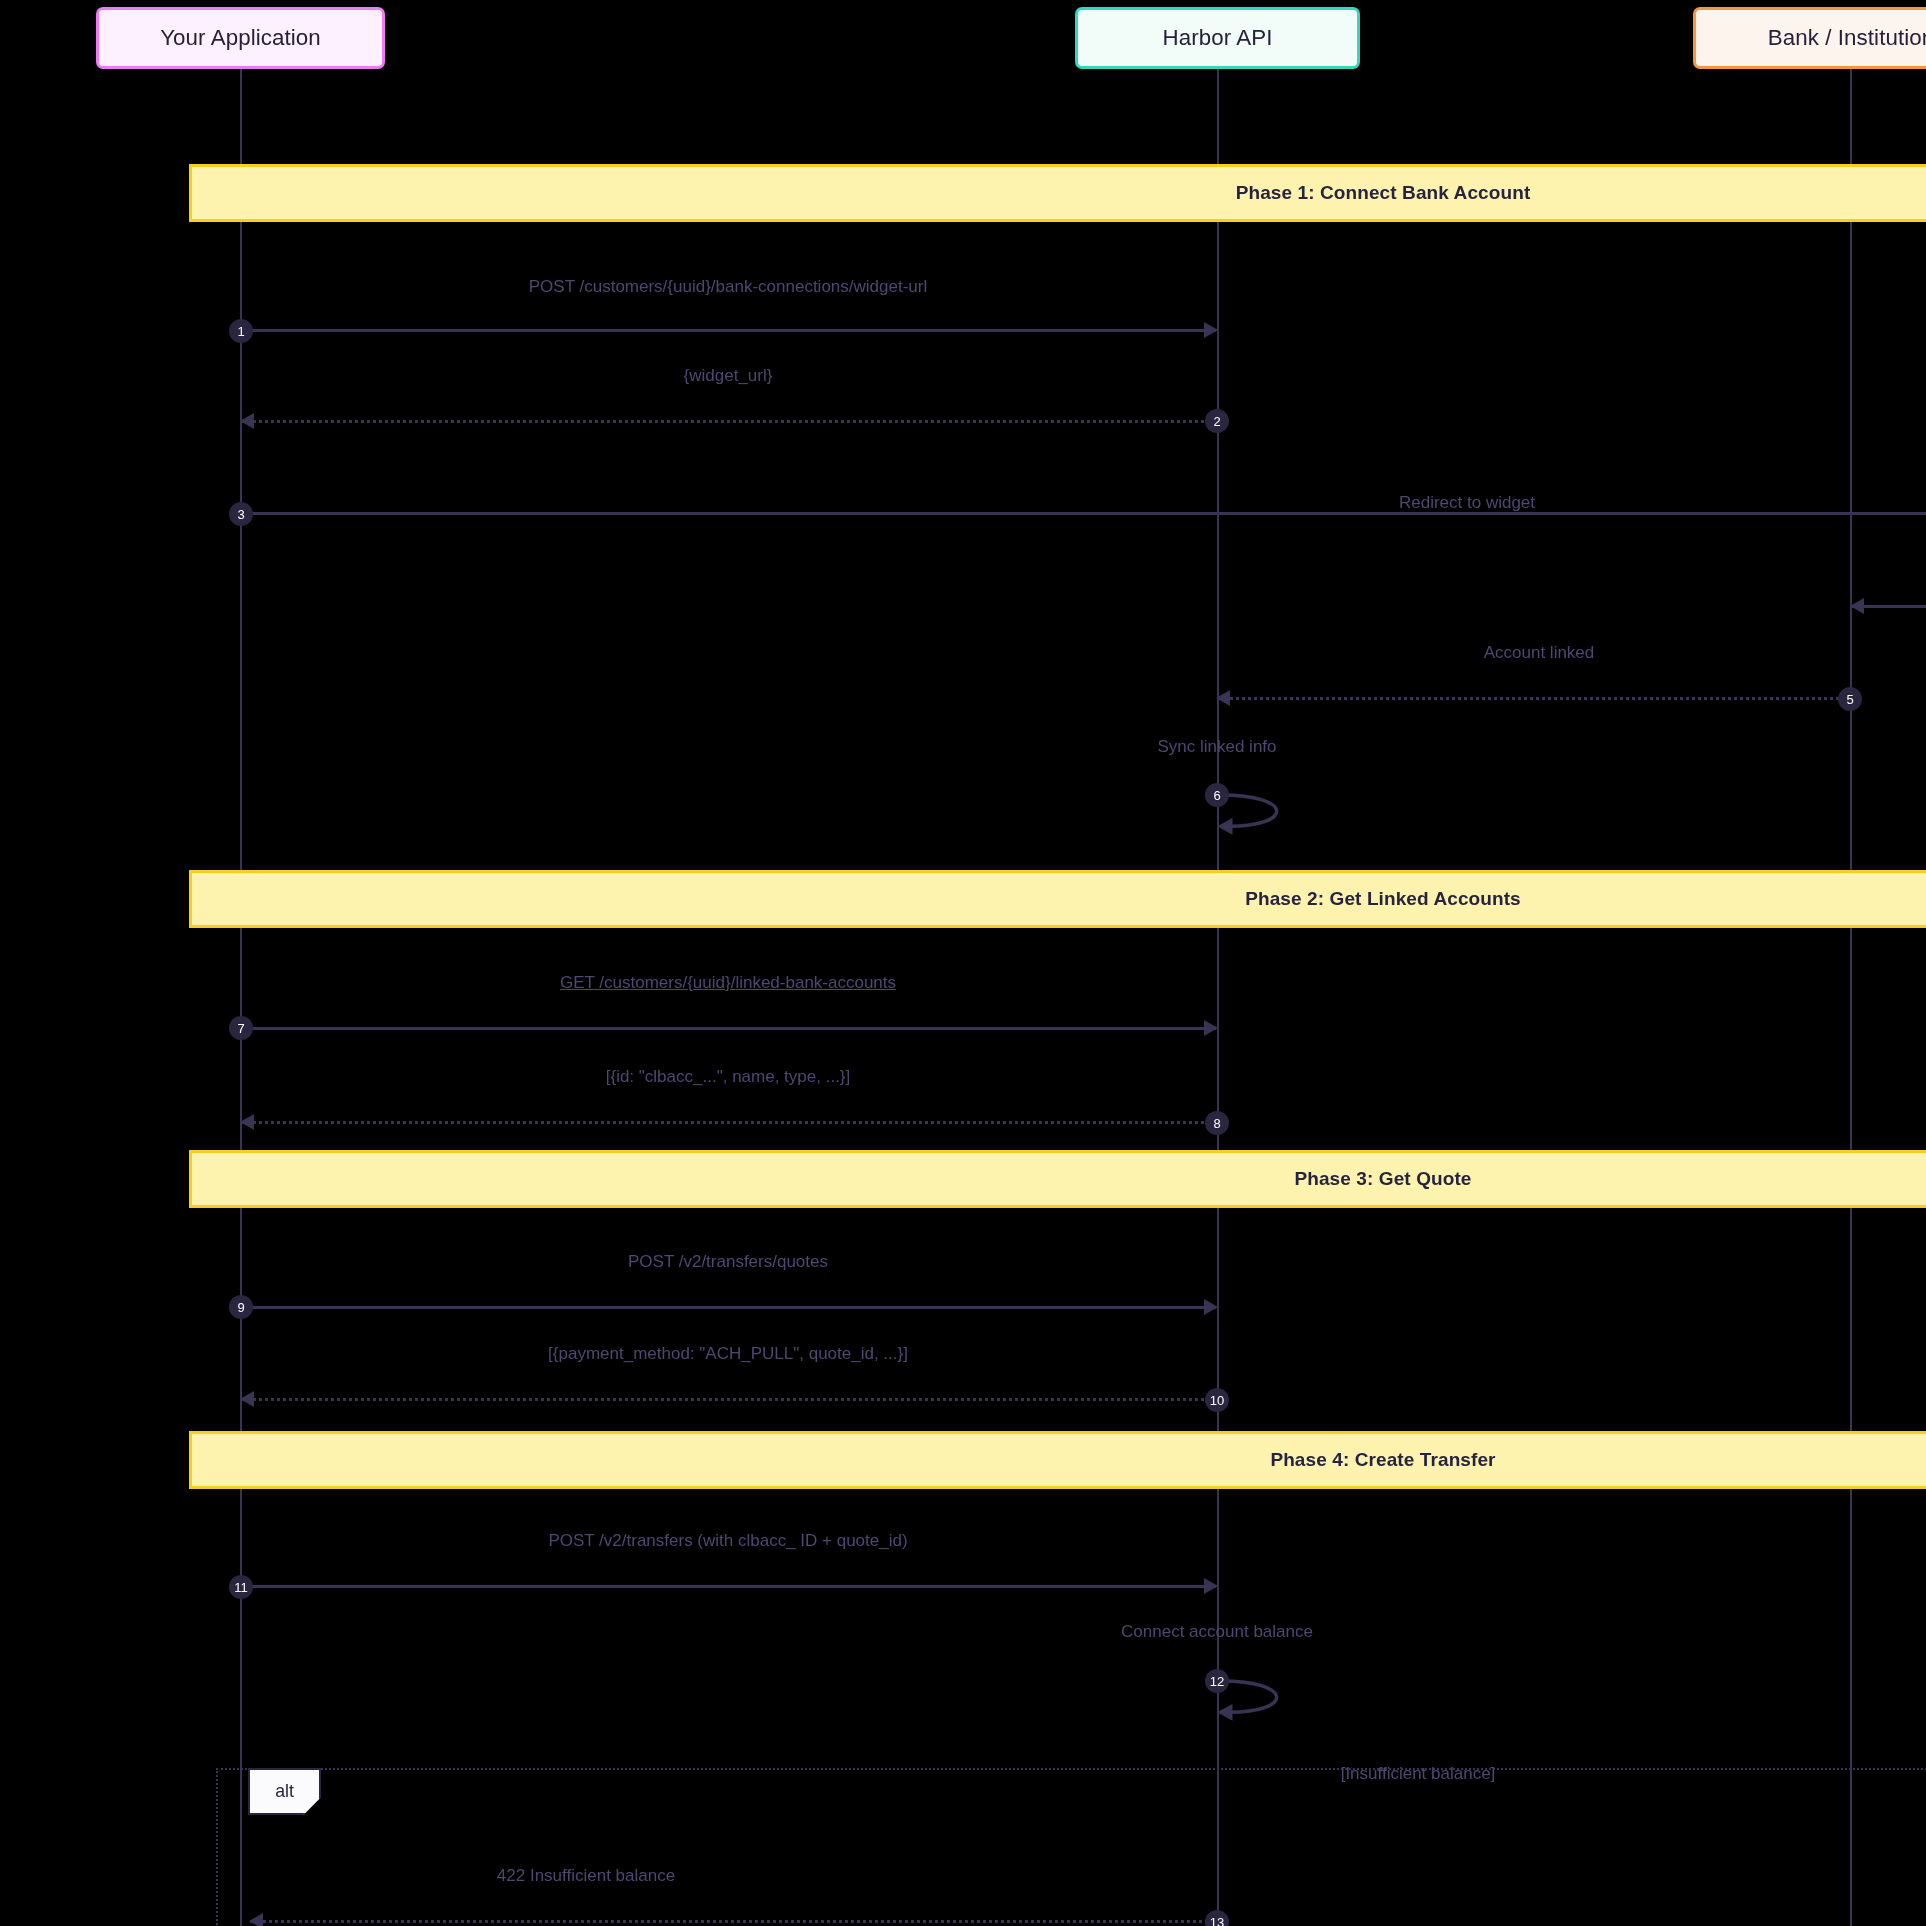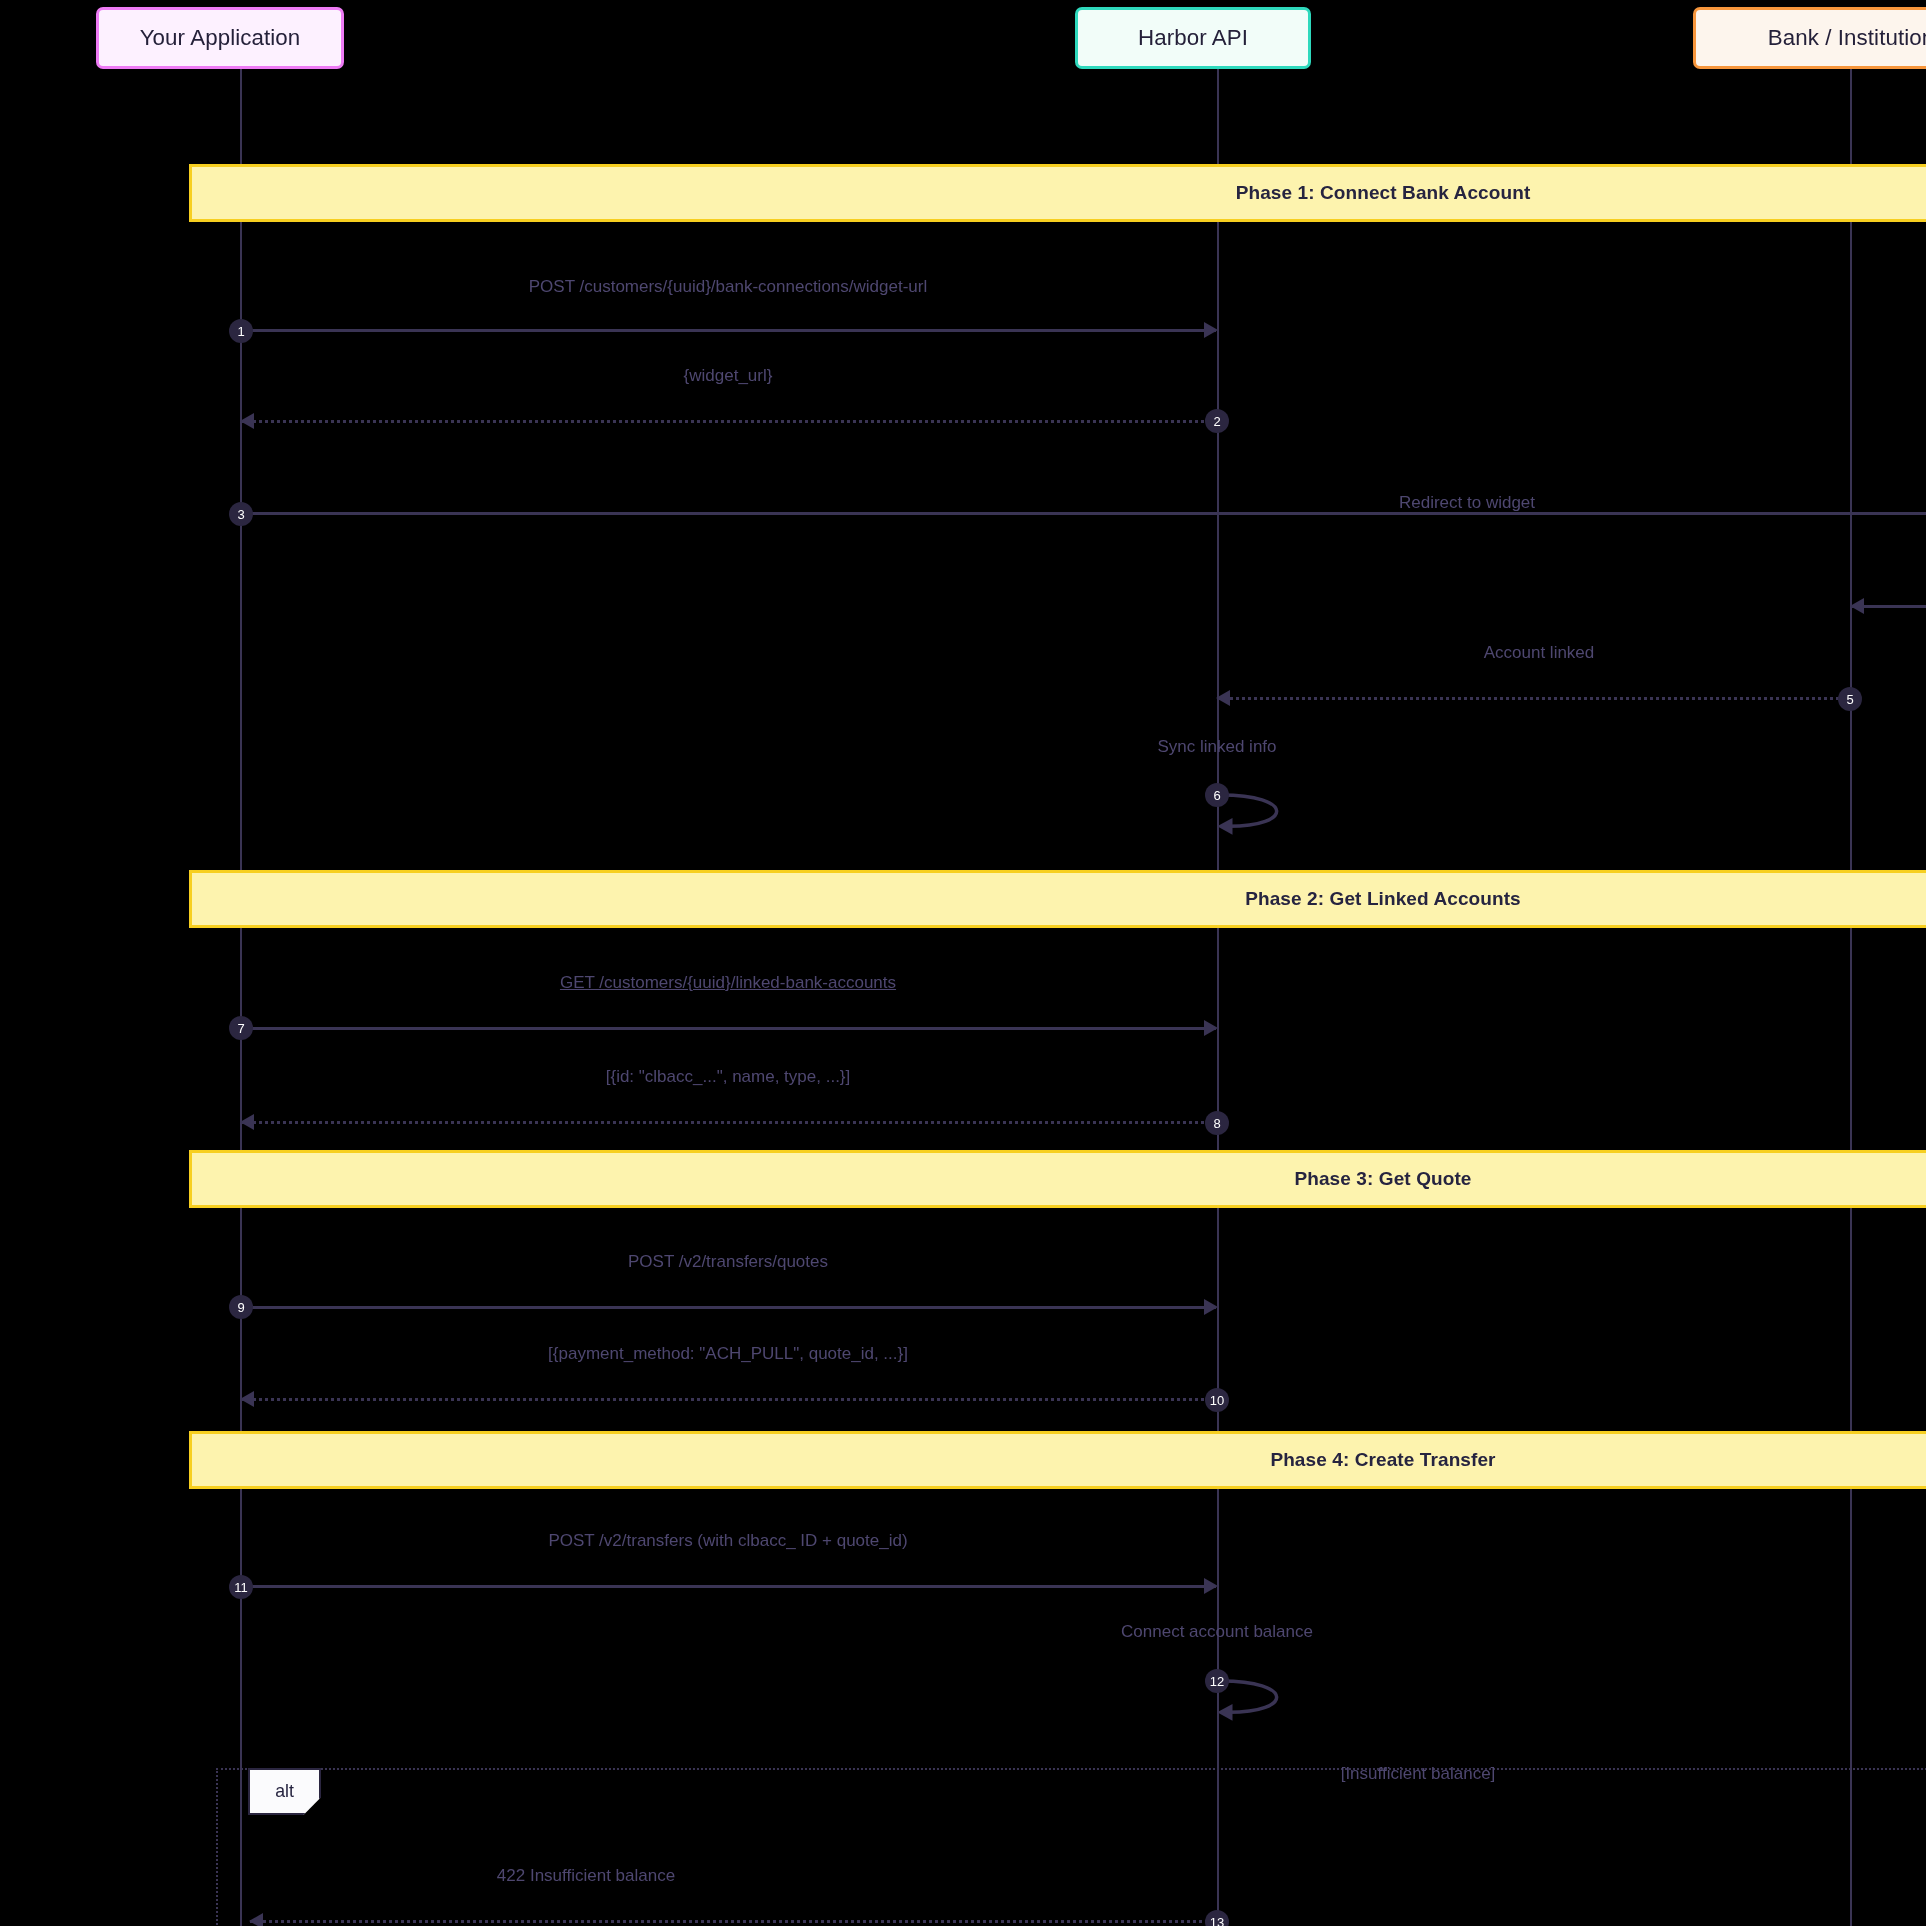--- a/index.html
+++ b/index.html
@@ -95,22 +95,22 @@
   .altcond{
     position:absolute;color:#4e4770;font-size:17px;white-space:nowrap;
     transform:translateX(-50%);z-index:4;
   }
 </style>
 </head>
 <body>
 
 <div id="stage">
 
-  <div class="actor c-app" style="left:96px;  top:7px; width:248px; height:62px;">Your Application</div>
-  <div class="actor c-api" style="left:1075px; top:7px; width:236px; height:62px;">Harbor API</div>
+  <div class="actor c-app" style="left:96px;  top:7px; width:289px; height:62px;">Your Application</div>
+  <div class="actor c-api" style="left:1075px; top:7px; width:285px; height:62px;">Harbor API</div>
   <div class="actor c-bank" style="left:1693px; top:7px; width:316px; height:62px;">Bank / Institution</div>
 
   <div class="lifeline" style="left:240px;  top:69px; height:2381px;"></div>
   <div class="lifeline" style="left:1217px; top:69px; height:2381px;"></div>
   <div class="lifeline" style="left:1850px; top:69px; height:2381px;"></div>
 
   <div class="phase" style="left:189px; top:164px; width:2388px; height:58px;">Phase 1: Connect Bank Account</div>
 
   <div class="msglabel" style="left:728px; top:277px;">POST /customers/{uuid}/bank-connections/widget-url</div>
   <div class="msg" style="left:241px; top:329px; width:975px;">

